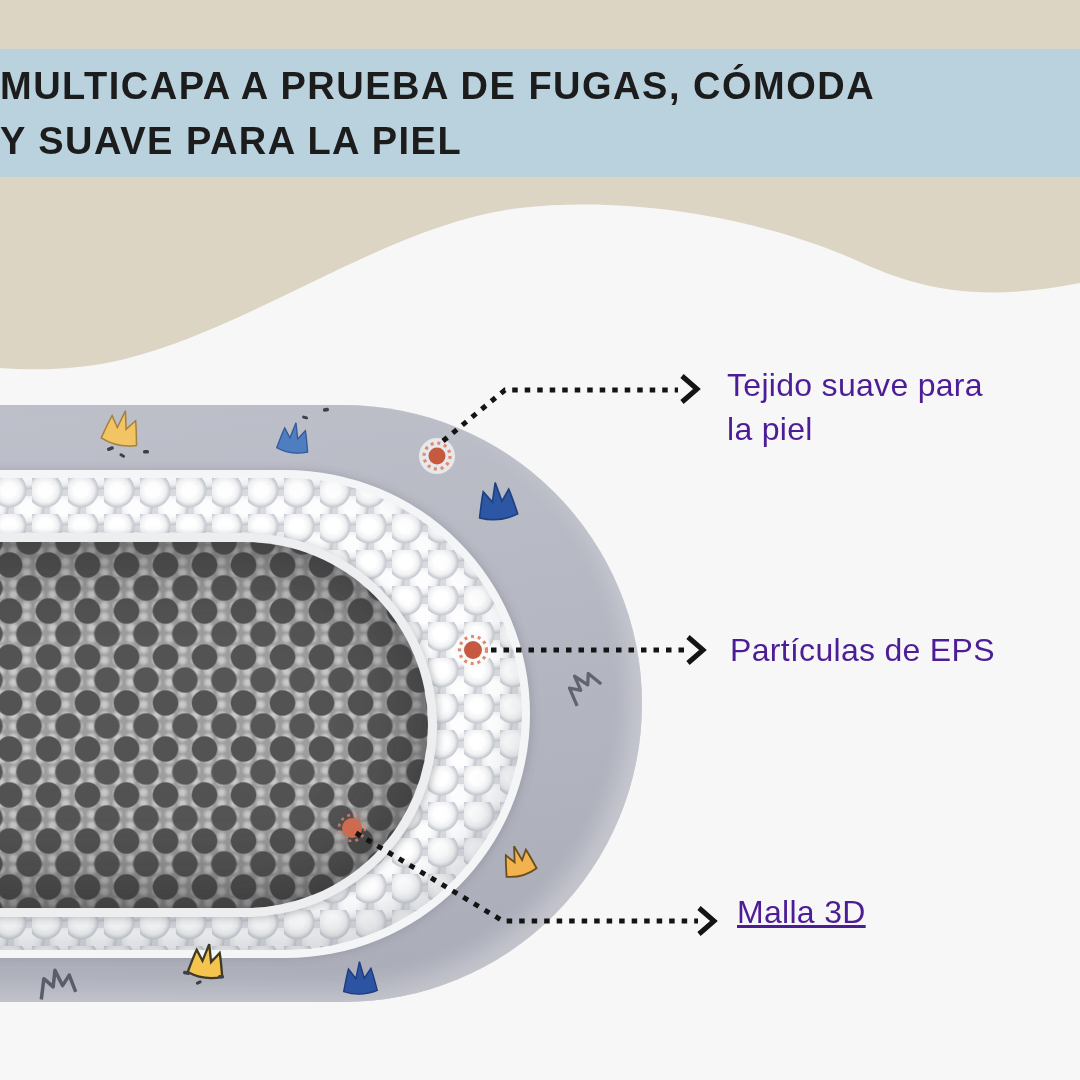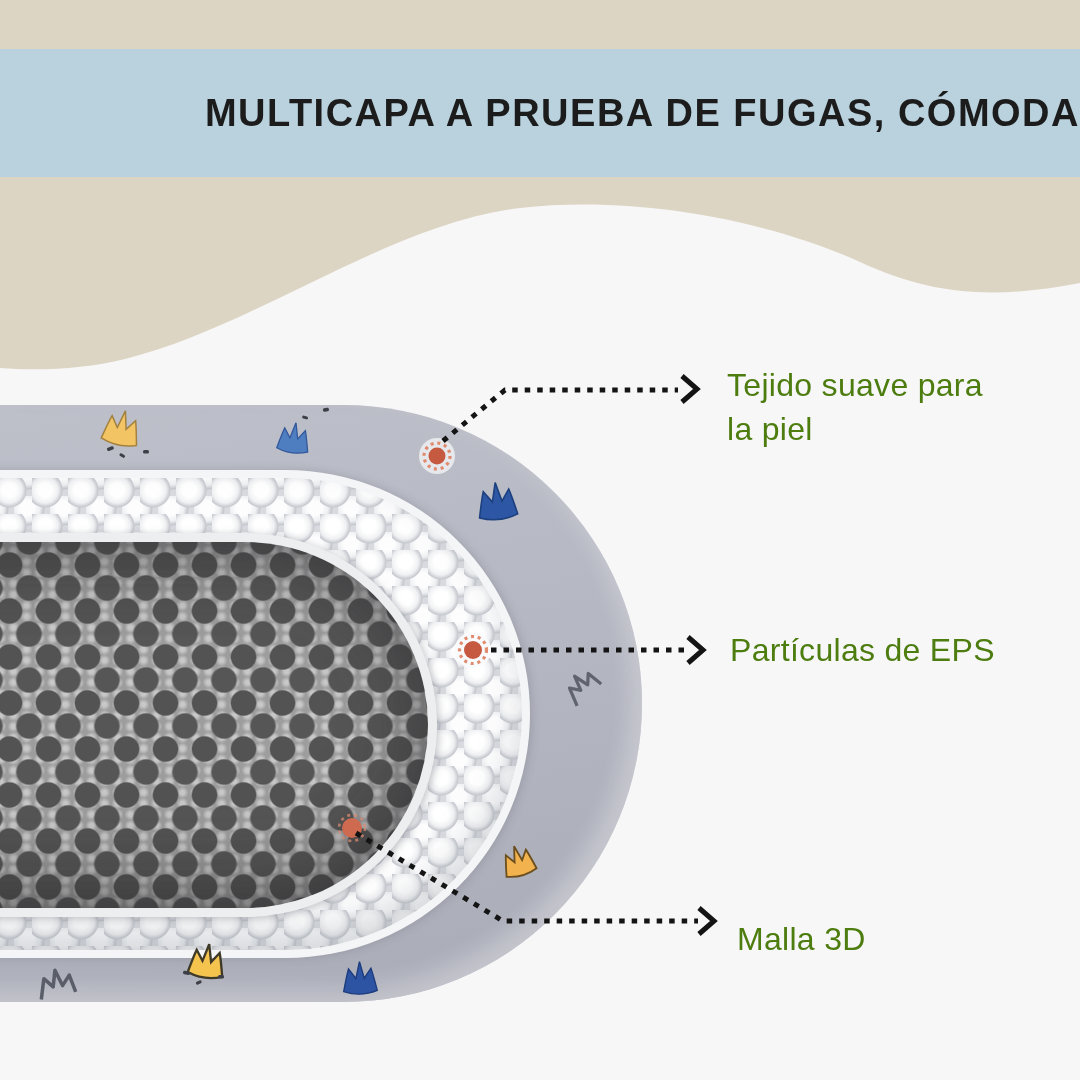--- a/index.html
+++ b/index.html
@@ -6,21 +6,21 @@
   .canvas{
     position:relative;width:1080px;height:1080px;overflow:hidden;
     background:#f7f7f8;
     font-family:"Liberation Sans",sans-serif;
   }
   
   .beige-top{position:absolute;left:0;top:0;width:1080px;height:178px;background:#ddd5c3;z-index:1;}
   .wave{position:absolute;left:0;top:177px;width:1080px;height:200px;z-index:1;display:block;}
   .banner{
     position:absolute;left:0;top:49px;width:1080px;height:128px;background:#b9d2de;z-index:2;
-    display:flex;flex-direction:column;justify-content:center;align-items:flex-end;gap:17px;
+    display:flex;flex-direction:column;justify-content:center;align-items:flex-start;gap:17px;
   }
   .title-line{
     font-size:38px;font-weight:600;letter-spacing:1.5px;color:#1c1c1c;line-height:1;
     white-space:nowrap;
   }
   
   .layer{position:absolute;border-radius:999px;}
   .layer-fabric{
     left:-400px;top:405px;width:1042px;height:597px;
     background:linear-gradient(170deg,#bfc1cb 0%,#b5b7c2 50%,#a9abb7 100%);
@@ -51,40 +51,41 @@
       radial-gradient(circle,#535353 12px,rgba(83,83,83,0) 13.5px),
       radial-gradient(circle,#565656 12px,rgba(86,86,86,0) 13.5px),
       radial-gradient(circle,rgba(228,228,228,.6) 2px,rgba(228,228,228,0) 6px);
     background-size:39px 46px,39px 46px,13px 11px;
     background-position:0 0,19.5px 23px,4px 3px;
     box-shadow:inset 24px -14px 90px rgba(35,35,38,.55), inset -12px 14px 70px rgba(55,55,58,.35);
   }
   .decor,.overlay{position:absolute;left:0;top:0;width:1080px;height:1080px;z-index:3;display:block;}
   
   .callout{
-    position:absolute;z-index:4;color:#4d7c0f;font-size:32px;line-height:44px;
+    position:absolute;z-index:4;color:#4c1d95;font-size:32px;line-height:44px;
     letter-spacing:.3px;white-space:pre-line;
   }
   .callout-1{left:727px;top:363px;width:300px;}
   .callout-2{left:730px;top:628px;text-align:center;}
-  .callout-3{left:737px;top:917px;}
+  .callout-3{left:737px;top:890px;text-decoration:underline;}
 </style>
 </head>
 <body>
 
 <div class="canvas">
 
   <div class="beige-top"></div>
 
   <svg class="wave" viewBox="0 0 1080 200" aria-hidden="true">
     <path d="M0,0 H1080 V106 C1000,121 938,121 860,85 C780,48 645,17 520,31 C390,46 255,150 125,182 C85,192 40,194 0,191 Z" fill="#ddd5c3"></path>
   </svg>
 
   <div class="banner">
     <div class="title-line">MULTICAPA A PRUEBA DE FUGAS, CÓMODA</div>
+    <div class="title-line">Y SUAVE PARA LA PIEL</div>
   </div>
 
   <div class="layer layer-fabric"></div>
   <div class="layer layer-sep"></div>
   <div class="layer layer-beads"></div>
   <div class="layer layer-mesh-rim"></div>
   <div class="layer layer-mesh"></div>
 
   <svg class="decor" viewBox="0 0 1080 1080" aria-hidden="true">
     <defs>

